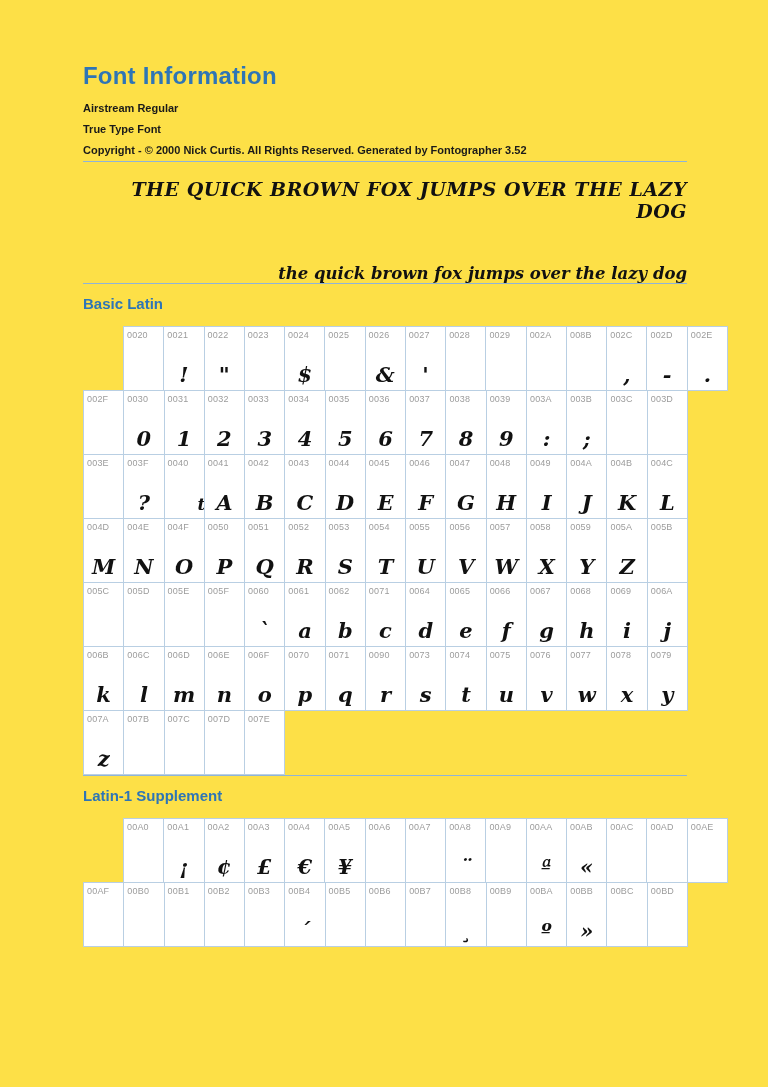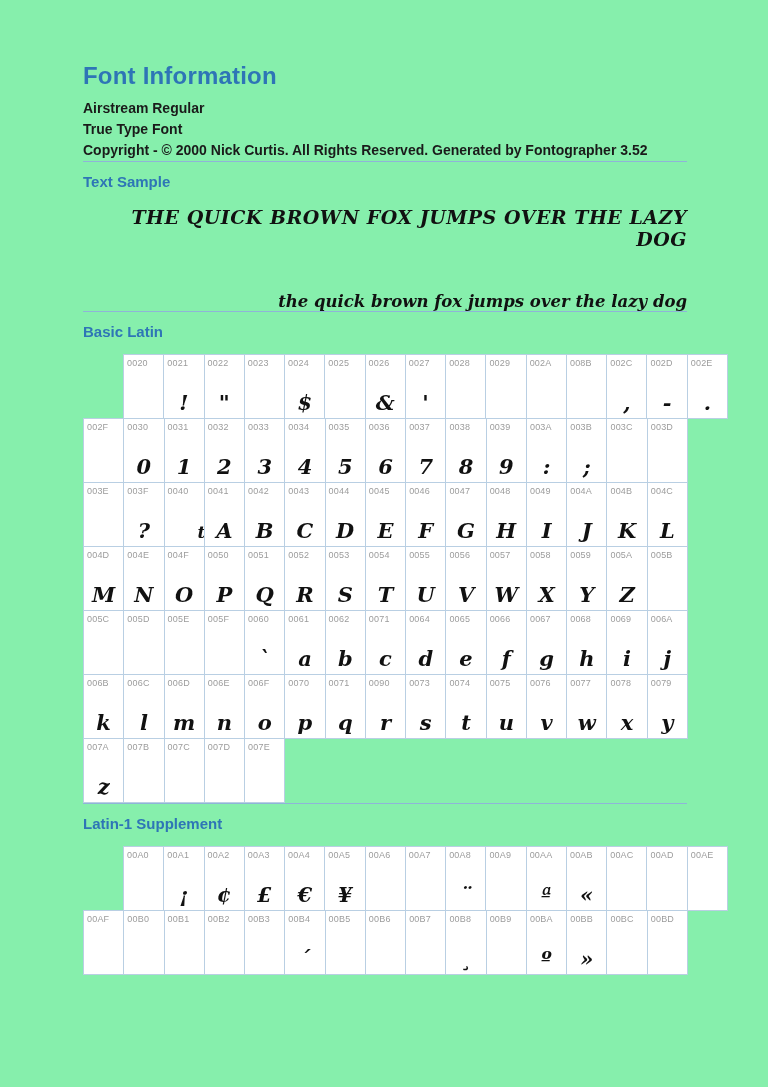--- a/index.html
+++ b/index.html
@@ -5,35 +5,35 @@
   html, body {
     margin: 0;
     padding: 0;
     background: #ffffff;
     font-family: "Liberation Sans", sans-serif;
   }
   .page {
     position: relative;
     width: 768px;
     height: 1087px;
-    background: #86efac;
+    background: #fde047;
     overflow: hidden;
     box-sizing: border-box;
     padding: 62px 81px 0 83px;
   }
   .page-title {
     margin: 0 0 8px 0;
     font-size: 24px;
     font-weight: bold;
     color: #2E75B6;
     letter-spacing: 0.2px;
   }
   .meta-line {
     margin: 0;
-    font-size: 14px;
+    font-size: 11px;
     font-weight: bold;
     color: #1a1a1a;
     line-height: 21px;
     white-space: nowrap;
   }
   hr.section-rule {
     border: none;
     border-top: 1px solid #8FB4D8;
     margin: 0;
     height: 0;
@@ -110,21 +110,20 @@
 <div class="page">
 
   <h1 class="page-title">Font Information</h1>
 
   <p class="meta-line">Airstream Regular</p>
   <p class="meta-line">True Type Font</p>
   <p class="meta-line">Copyright - © 2000 Nick Curtis. All Rights Reserved. Generated by Fontographer 3.52</p>
 
   <hr class="section-rule rule-1">
 
-  <h2 class="section-heading">Text Sample</h2>
 
   <div class="sample-text sample-upper">THE QUICK BROWN FOX JUMPS OVER THE LAZY DOG</div>
   <div class="sample-text sample-lower">the quick brown fox jumps over the lazy dog</div>
 
   <hr class="section-rule rule-2">
 
   <h2 class="section-heading">Basic Latin</h2>
   <div class="glyph-table">
       <div class="glyph-row">
         <div class="glyph-cell">

